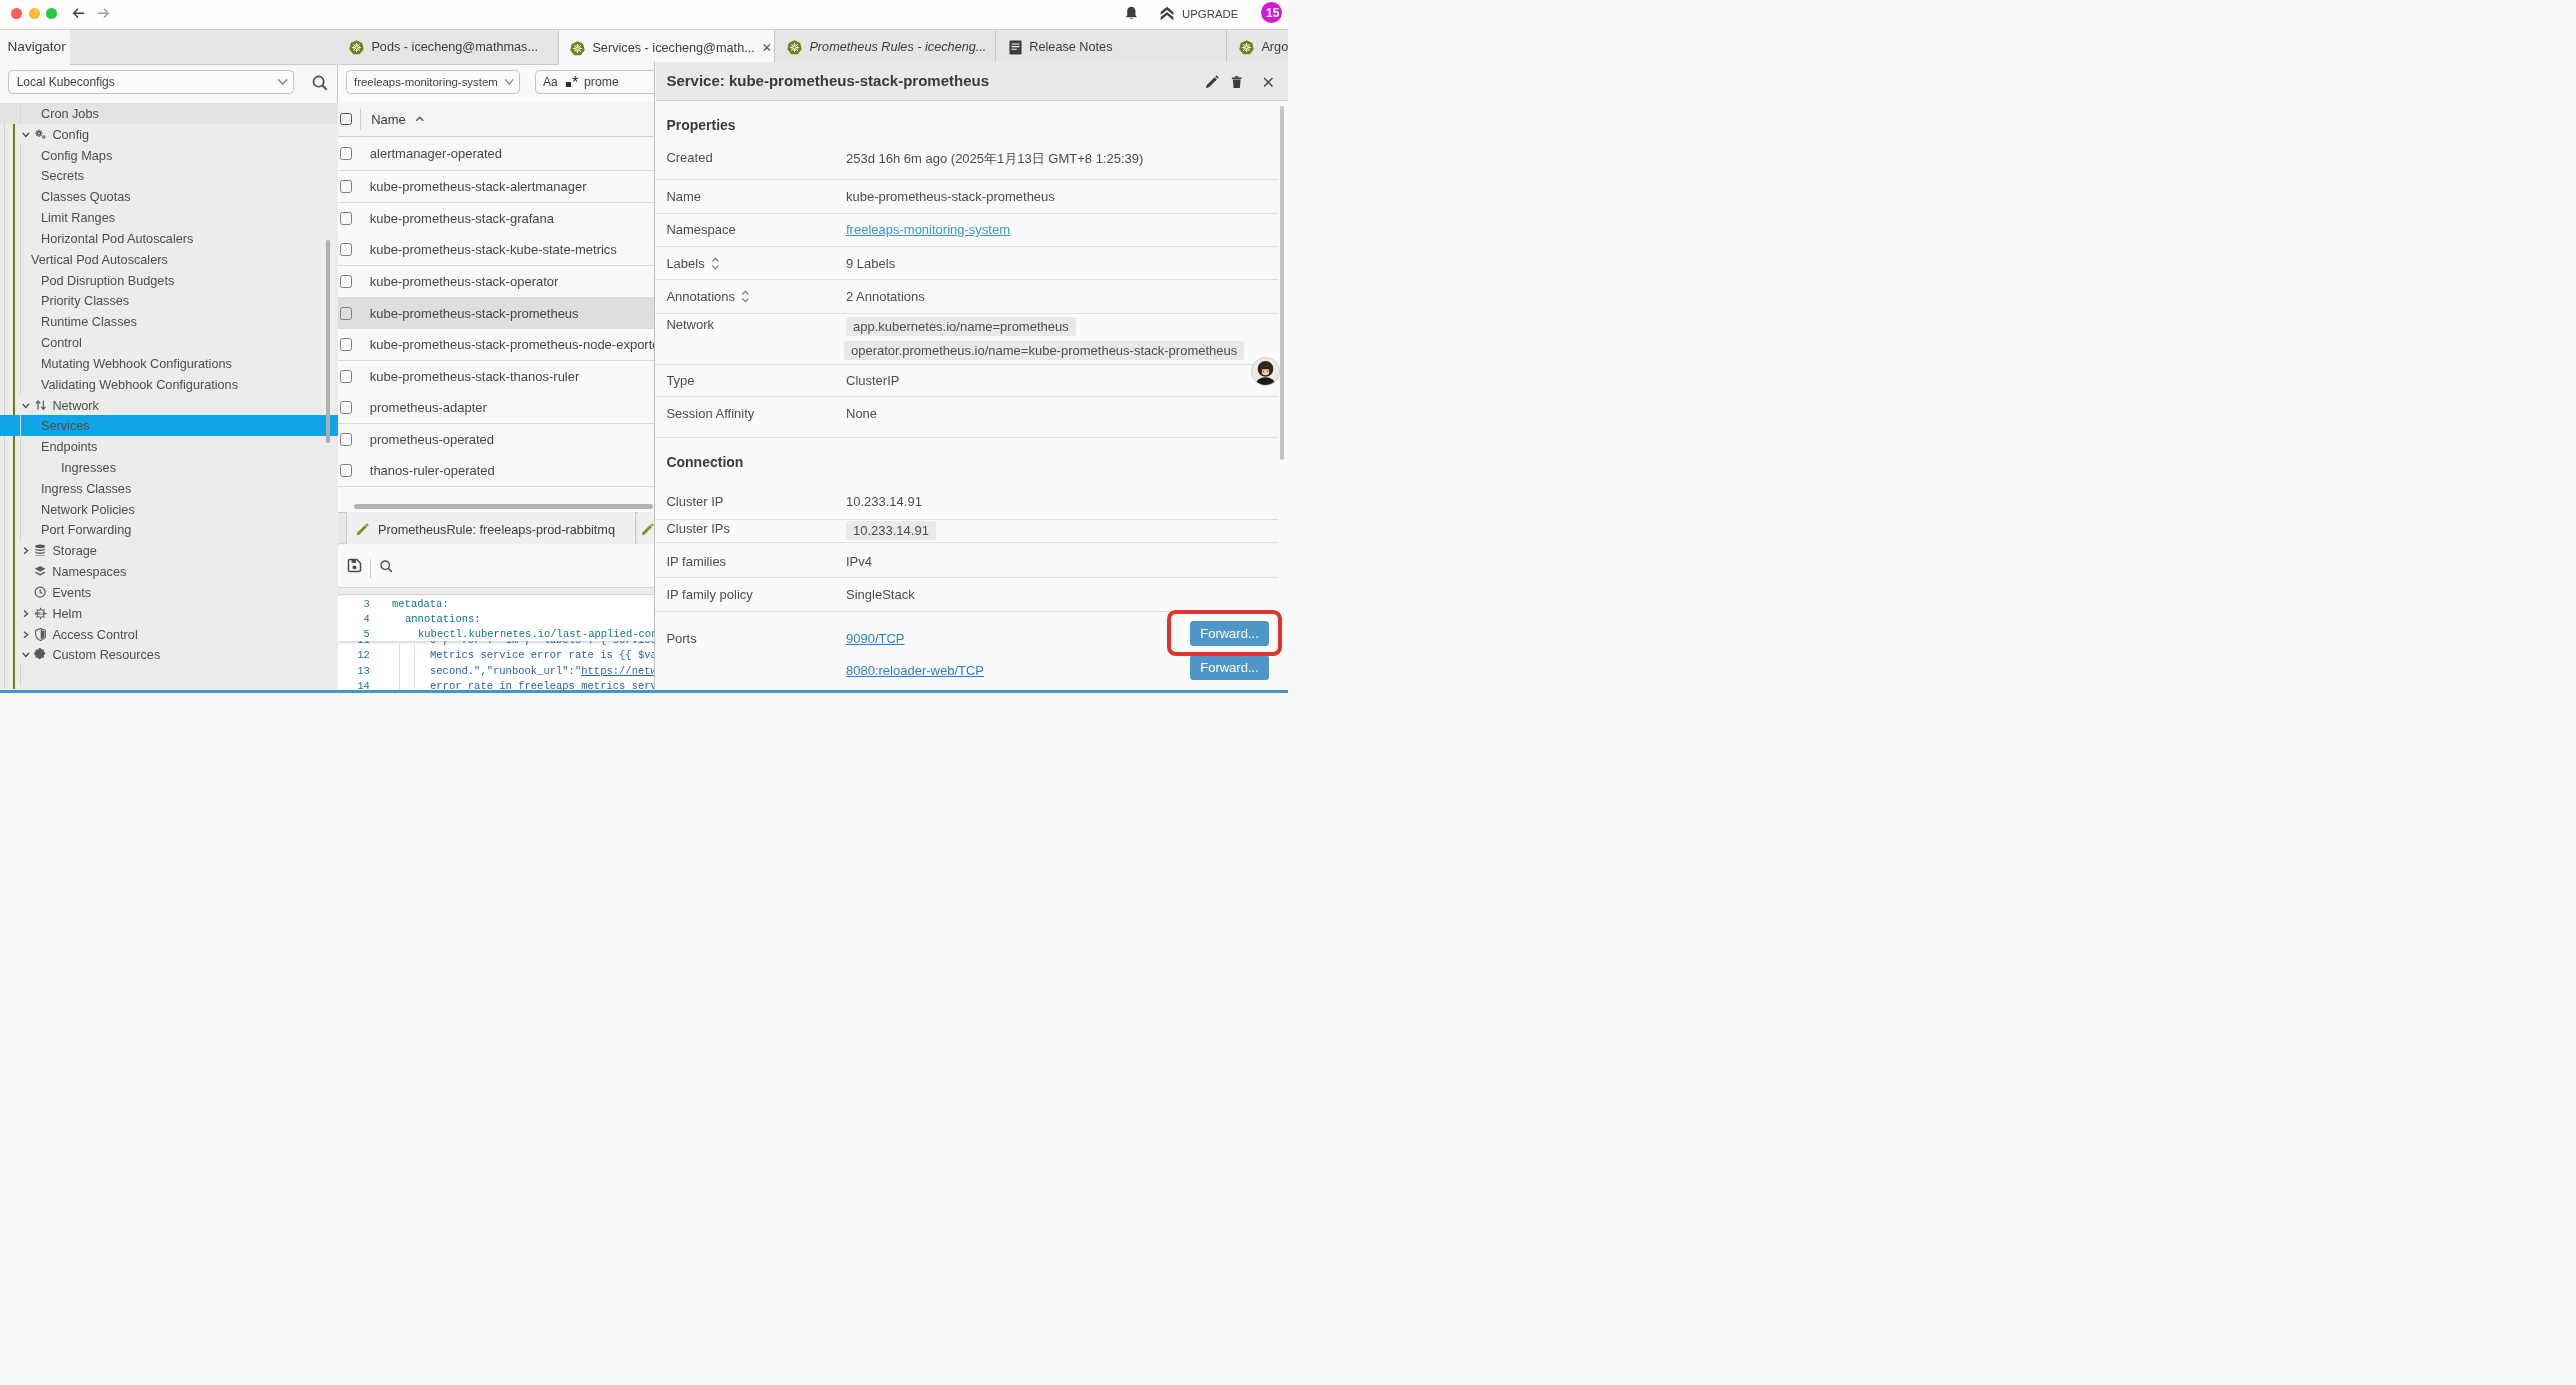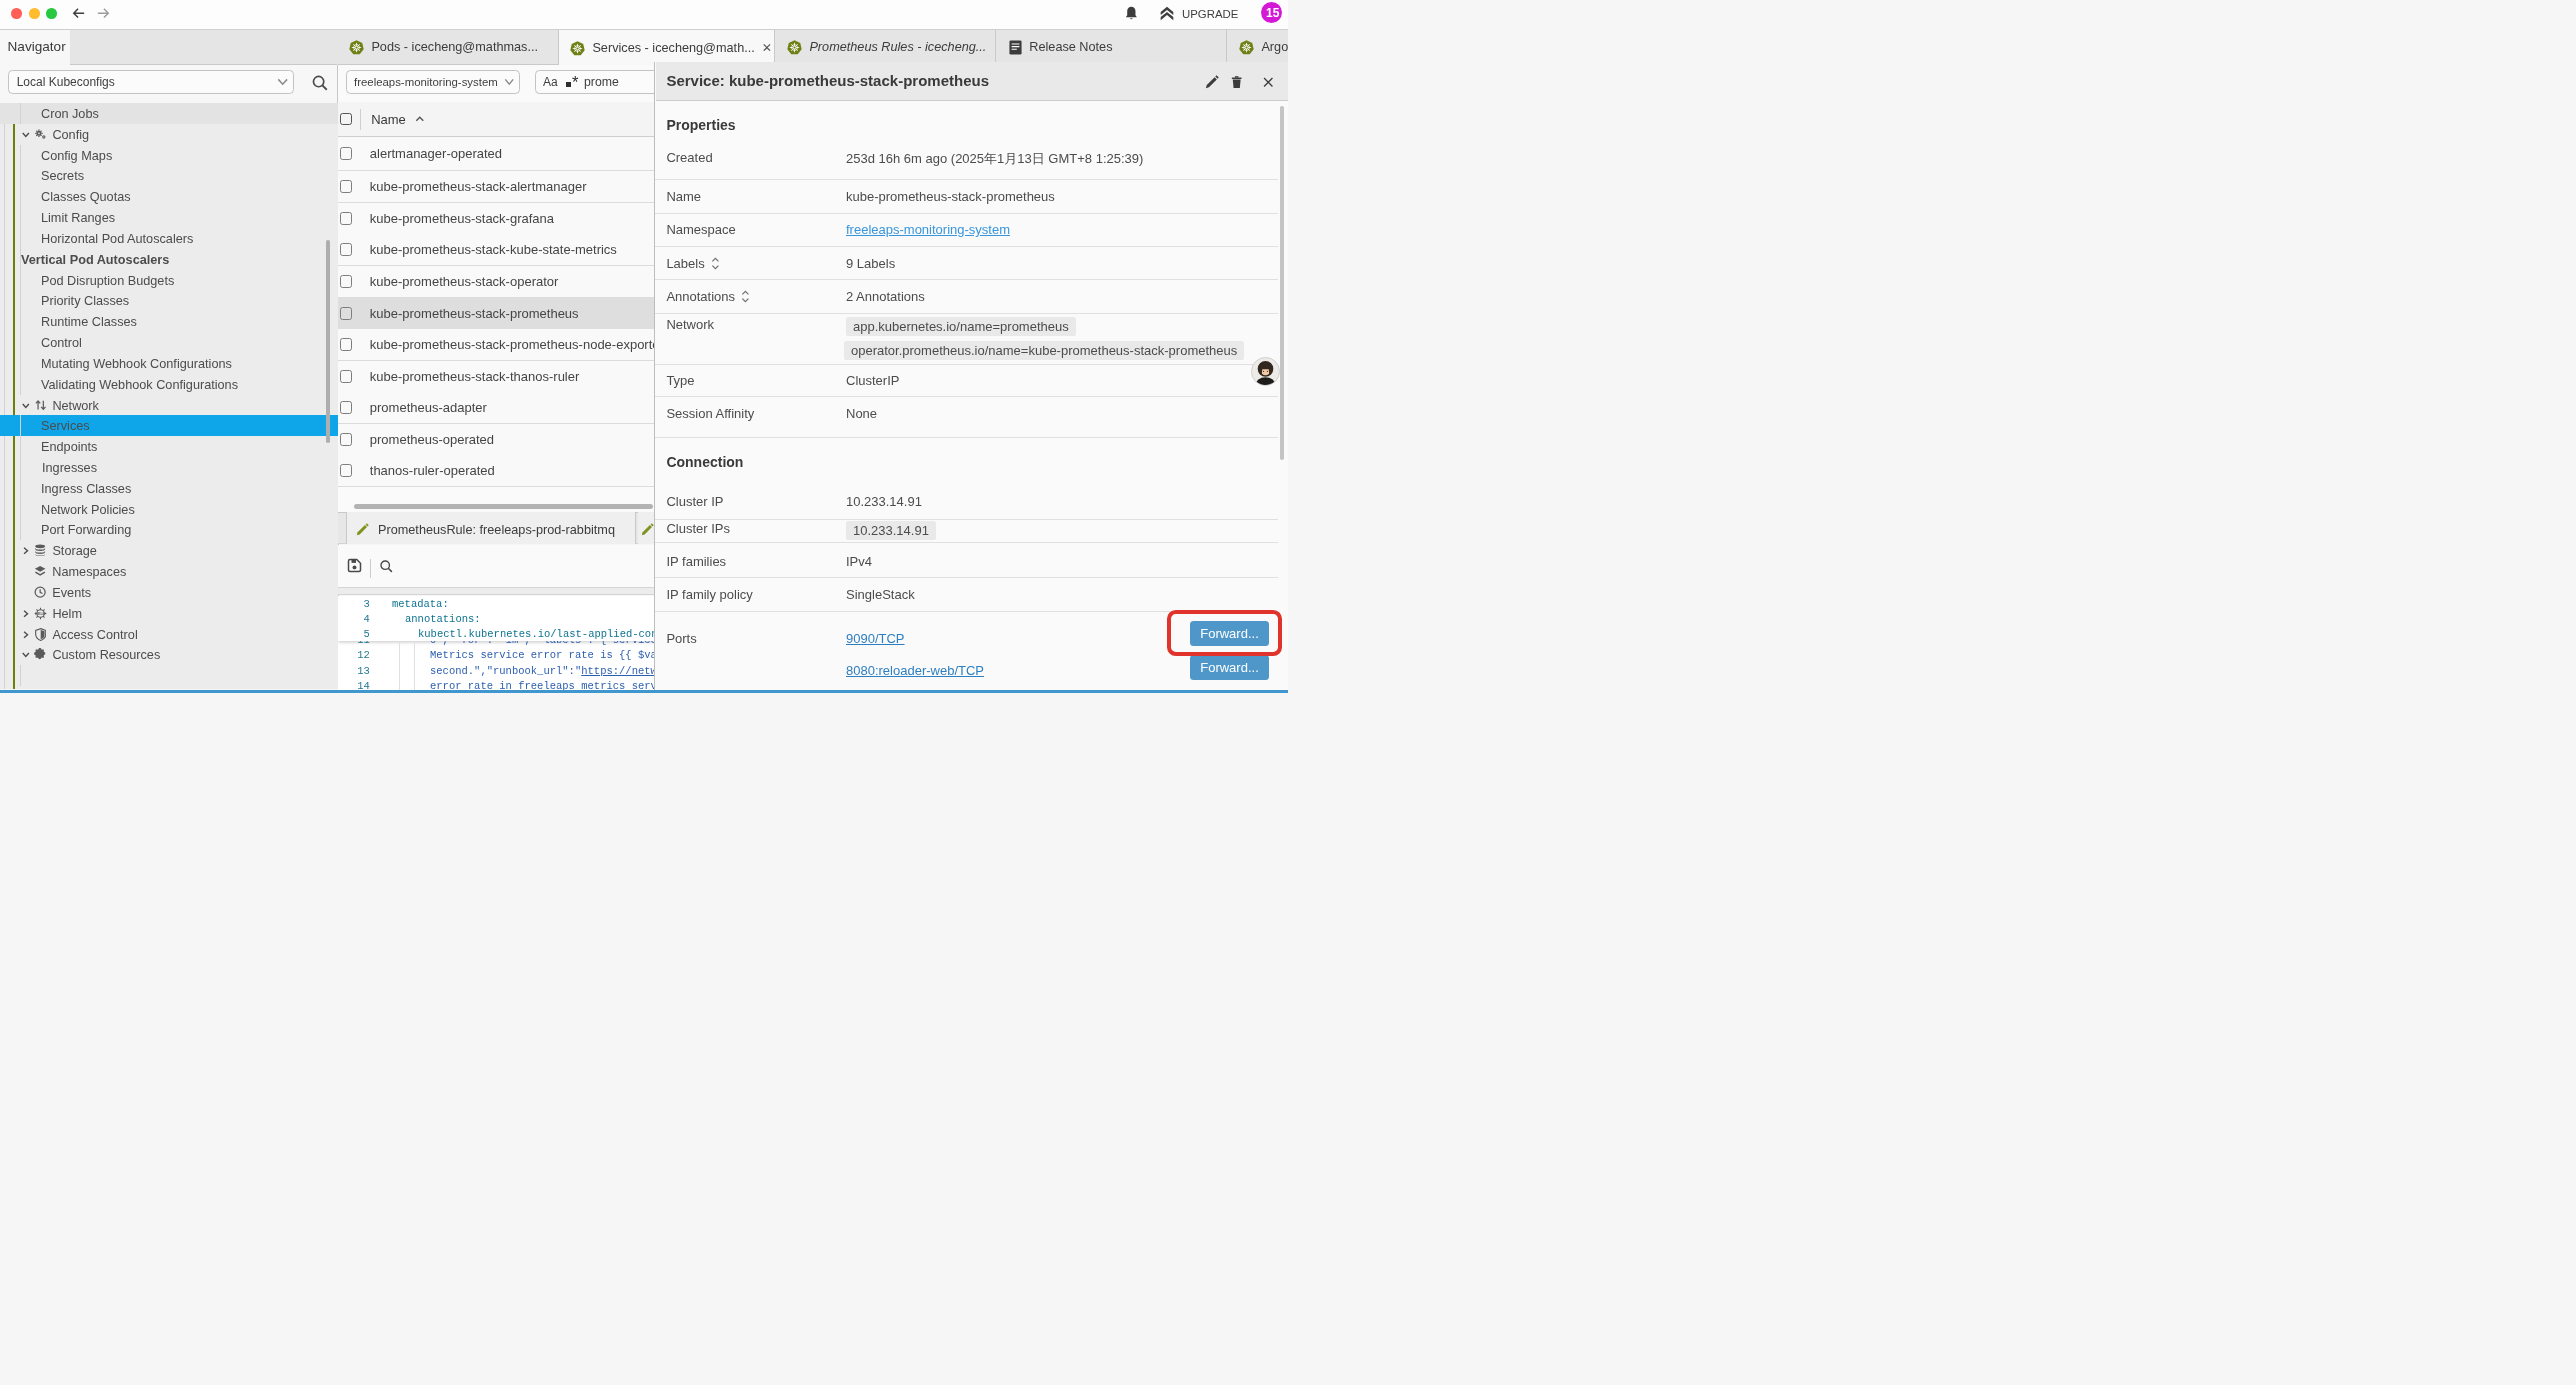--- a/index.html
+++ b/index.html
@@ -177,21 +177,21 @@
     <div class="abs" style="left:20px;top:83px;width:0.9px;height:21px;background:#d2d2d2;"></div>
     <div class="treerow abs" style="top:104px;">
       <span class="t" style="margin-left:41px;">Limit Ranges</span>
     </div>
     <div class="abs" style="left:20px;top:104px;width:0.9px;height:21px;background:#d2d2d2;"></div>
     <div class="treerow abs" style="top:125px;">
       <span class="t" style="margin-left:41px;">Horizontal Pod Autoscalers</span>
     </div>
     <div class="abs" style="left:20px;top:125px;width:0.9px;height:21px;background:#d2d2d2;"></div>
     <div class="treerow abs" style="top:146px;">
-      <span class="t" style="margin-left:21px;font-weight:bold;">Vertical Pod Autoscalers</span>
+      <span class="t" style="margin-left:31px;">Vertical Pod Autoscalers</span>
     </div>
     <div class="abs" style="left:20px;top:146px;width:0.9px;height:21px;background:#d2d2d2;"></div>
     <div class="treerow abs" style="top:167px;">
       <span class="t" style="margin-left:41px;">Pod Disruption Budgets</span>
     </div>
     <div class="abs" style="left:20px;top:167px;width:0.9px;height:21px;background:#d2d2d2;"></div>
     <div class="treerow abs" style="top:187px;">
       <span class="t" style="margin-left:41px;">Priority Classes</span>
     </div>
     <div class="abs" style="left:20px;top:187px;width:0.9px;height:21px;background:#d2d2d2;"></div>
@@ -229,21 +229,21 @@
     </div>
     <div class="treerow abs" style="top:312px;background:#0ea5e9;">
       <span class="t" style="margin-left:41px;">Services</span>
     </div>
     <div class="abs" style="left:20px;top:312px;width:0.9px;height:21px;background:#d2d2d2;"></div>
     <div class="treerow abs" style="top:333px;">
       <span class="t" style="margin-left:41px;">Endpoints</span>
     </div>
     <div class="abs" style="left:20px;top:333px;width:0.9px;height:21px;background:#d2d2d2;"></div>
     <div class="treerow abs" style="top:354px;">
-      <span class="t" style="margin-left:42px;">Ingresses</span>
+      <span class="t" style="margin-left:61px;">Ingresses</span>
     </div>
     <div class="abs" style="left:20px;top:354px;width:0.9px;height:21px;background:#d2d2d2;"></div>
     <div class="treerow abs" style="top:375px;">
       <span class="t" style="margin-left:41px;">Ingress Classes</span>
     </div>
     <div class="abs" style="left:20px;top:375px;width:0.9px;height:21px;background:#d2d2d2;"></div>
     <div class="treerow abs" style="top:396px;">
       <span class="t" style="margin-left:41px;">Network Policies</span>
     </div>
     <div class="abs" style="left:20px;top:396px;width:0.9px;height:21px;background:#d2d2d2;"></div>

